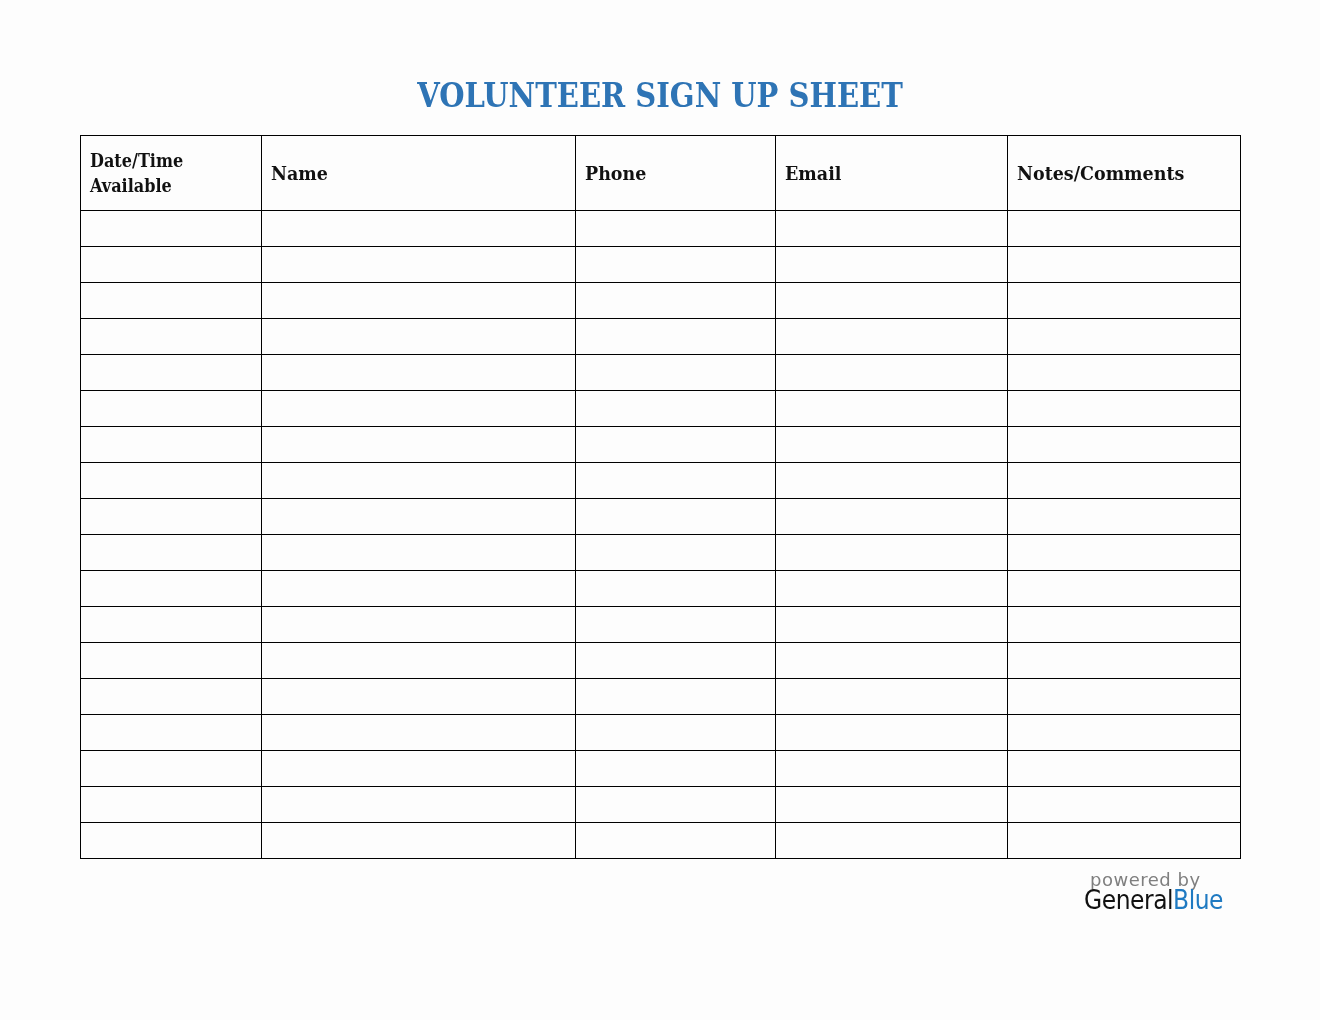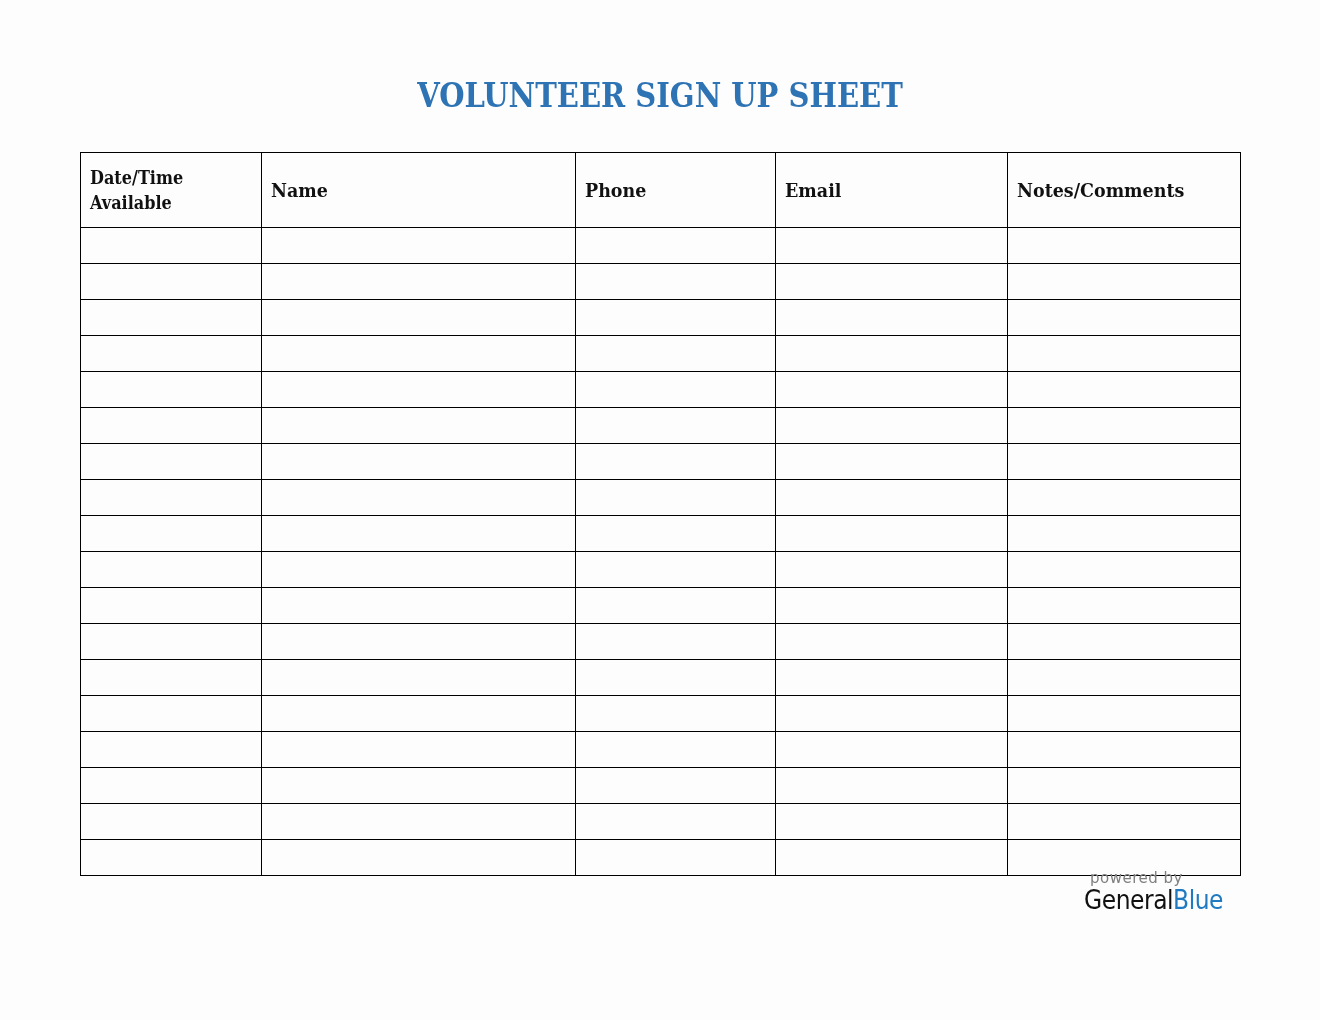--- a/index.html
+++ b/index.html
@@ -16,21 +16,21 @@
       color: #2e74b5;
       font-family: "DejaVu Serif", serif;
       font-weight: bold;
       font-size: 33px;
       letter-spacing: 0px;
       transform: scaleX(0.88);
       transform-origin: center;
     }
     table.sheet {
       position: absolute;
-      top: 152px; left: 80px;
+      top: 135px; left: 80px;
       border-collapse: collapse;
       table-layout: fixed;
       width: 1160px;
       border-radius: 17px;
     }
     table.sheet th, table.sheet td {
       border: 1.3px solid #000;
       padding: 0;
     }
     table.sheet th {
@@ -43,21 +43,21 @@
       color: #111;
       padding-left: 9px;
       line-height: 25px;
     }
     table.sheet th span { display: inline-block; transform: scaleX(0.92); transform-origin: left center; }
     table.sheet td { height: 35px; }
     .powered {
       position: absolute;
       top: 869px; left: 1090px;
       font-family: "DejaVu Sans", sans-serif;
-      font-size: 15px;
+      font-size: 18px;
       color: #7f7f7f;
       letter-spacing: 0.5px;
     }
     .brand {
       position: absolute;
       top: 885px; left: 1084px;
       font-family: "DejaVu Sans", sans-serif;
       font-size: 26px;
       letter-spacing: -0.5px;
       transform: scaleX(0.9);

